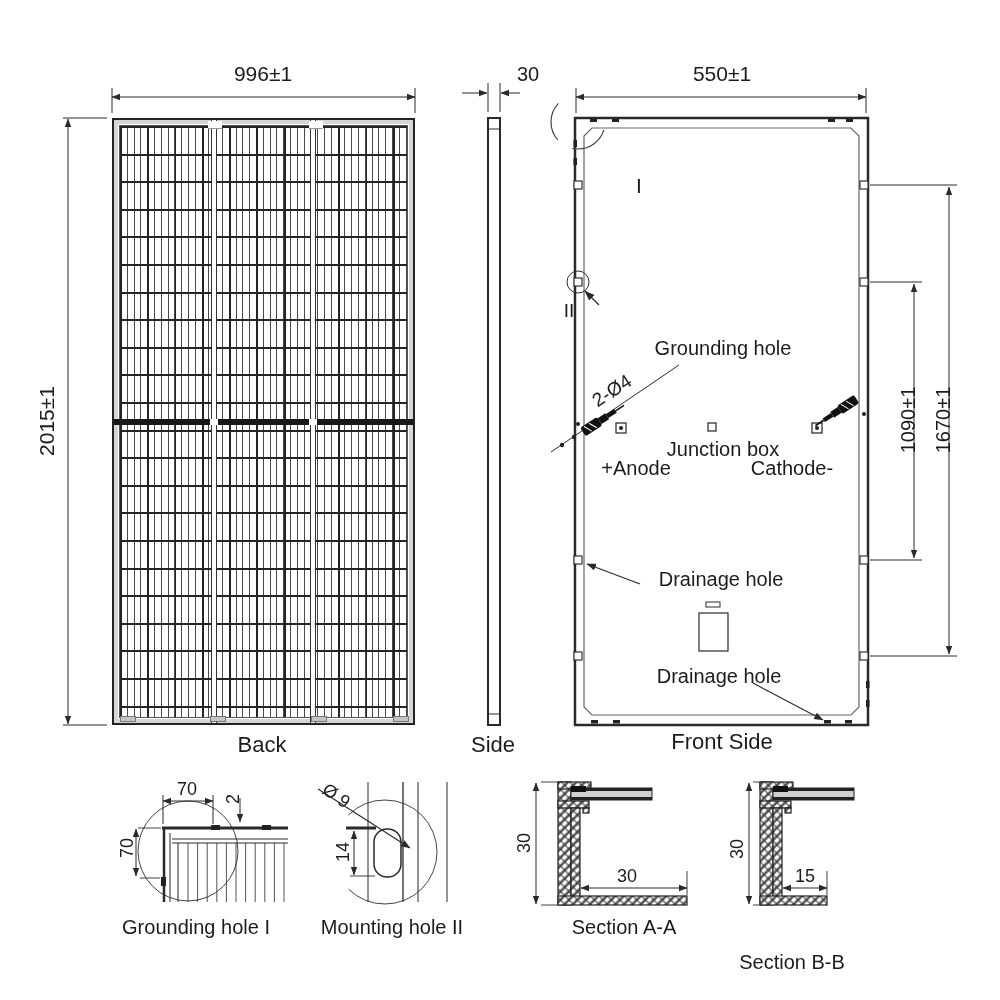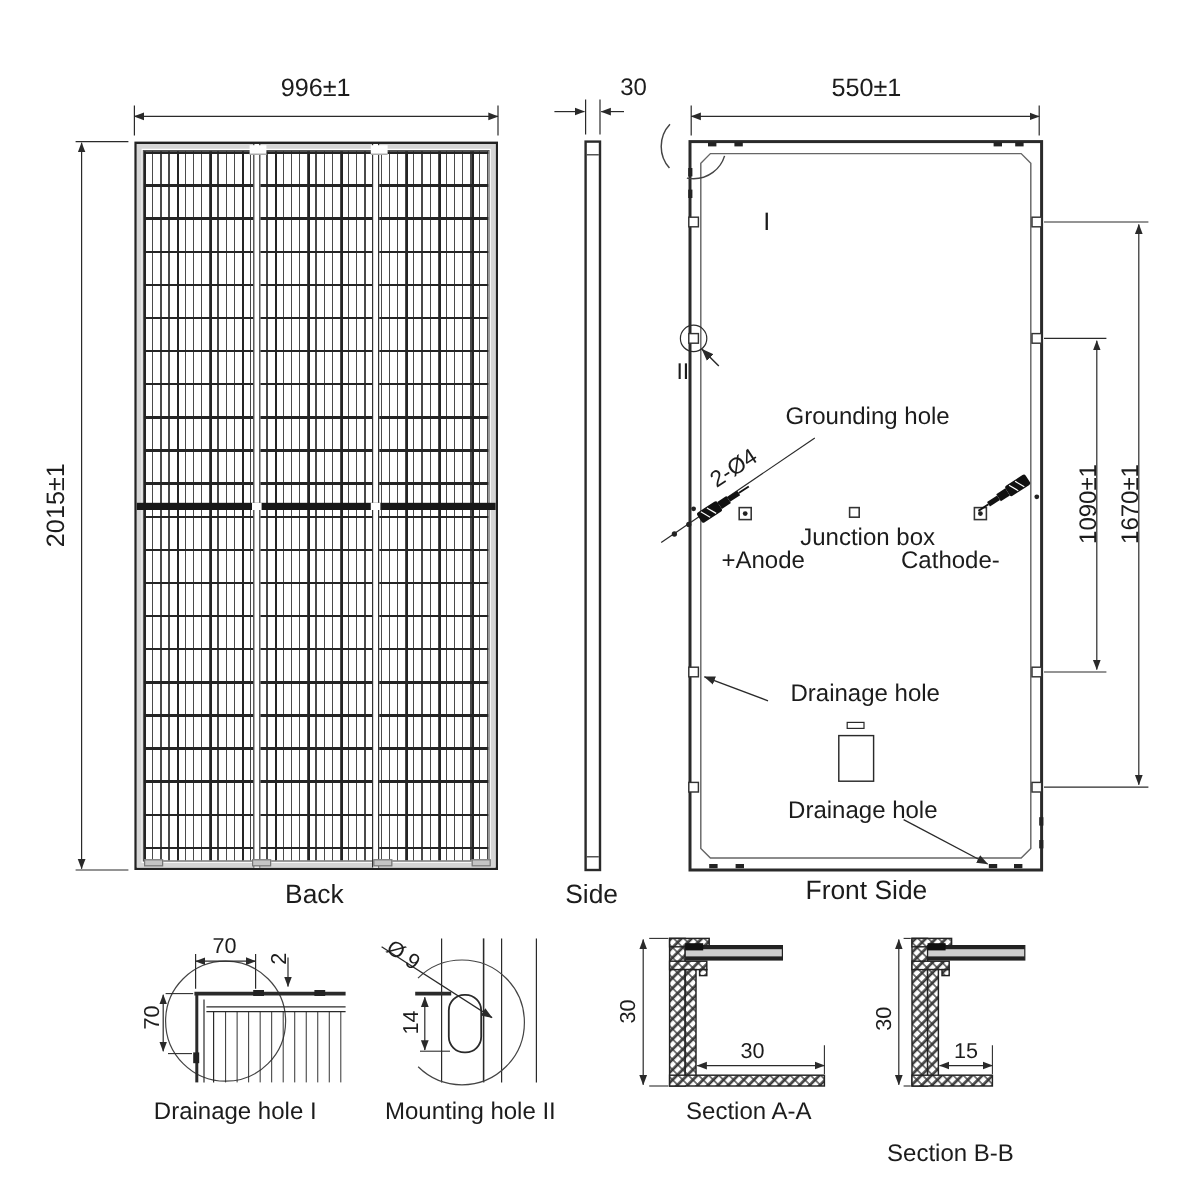--- a/index.html
+++ b/index.html
@@ -259,21 +259,21 @@
   <div class="lbl s20 cv" style="left:908px;top:420px;">1090±1</div>
   <div class="lbl s20 cv" style="left:943px;top:420px;">1670±1</div>
 
   <div class="lbl s22" style="left:262px;top:745px;">Back</div>
   <div class="lbl s22" style="left:493px;top:745px;">Side</div>
   <div class="lbl s22" style="left:722px;top:742px;">Front Side</div>
 
   <div class="lbl s18" style="left:187px;top:789px;">70</div>
   <div class="lbl s18 cv" style="left:233px;top:799px;">2</div>
   <div class="lbl s18 cv" style="left:127px;top:848px;">70</div>
-  <div class="lbl s20" style="left:196px;top:927px;">Drainage hole I</div>
+  <div class="lbl s20" style="left:196px;top:927px;">Grounding hole I</div>
 
   <div class="lbl s18" style="left:336px;top:796px;transform:translate(-50%,-50%) rotate(35deg);">Ø 9</div>
   <div class="lbl s18 cv" style="left:343px;top:852px;">14</div>
   <div class="lbl s20" style="left:392px;top:927px;">Mounting hole II</div>
 
   <div class="lbl s18 cv" style="left:524px;top:843px;">30</div>
   <div class="lbl s18" style="left:627px;top:876px;">30</div>
   <div class="lbl s20" style="left:624px;top:927px;">Section A-A</div>
 
   <div class="lbl s18 cv" style="left:737px;top:849px;">30</div>

